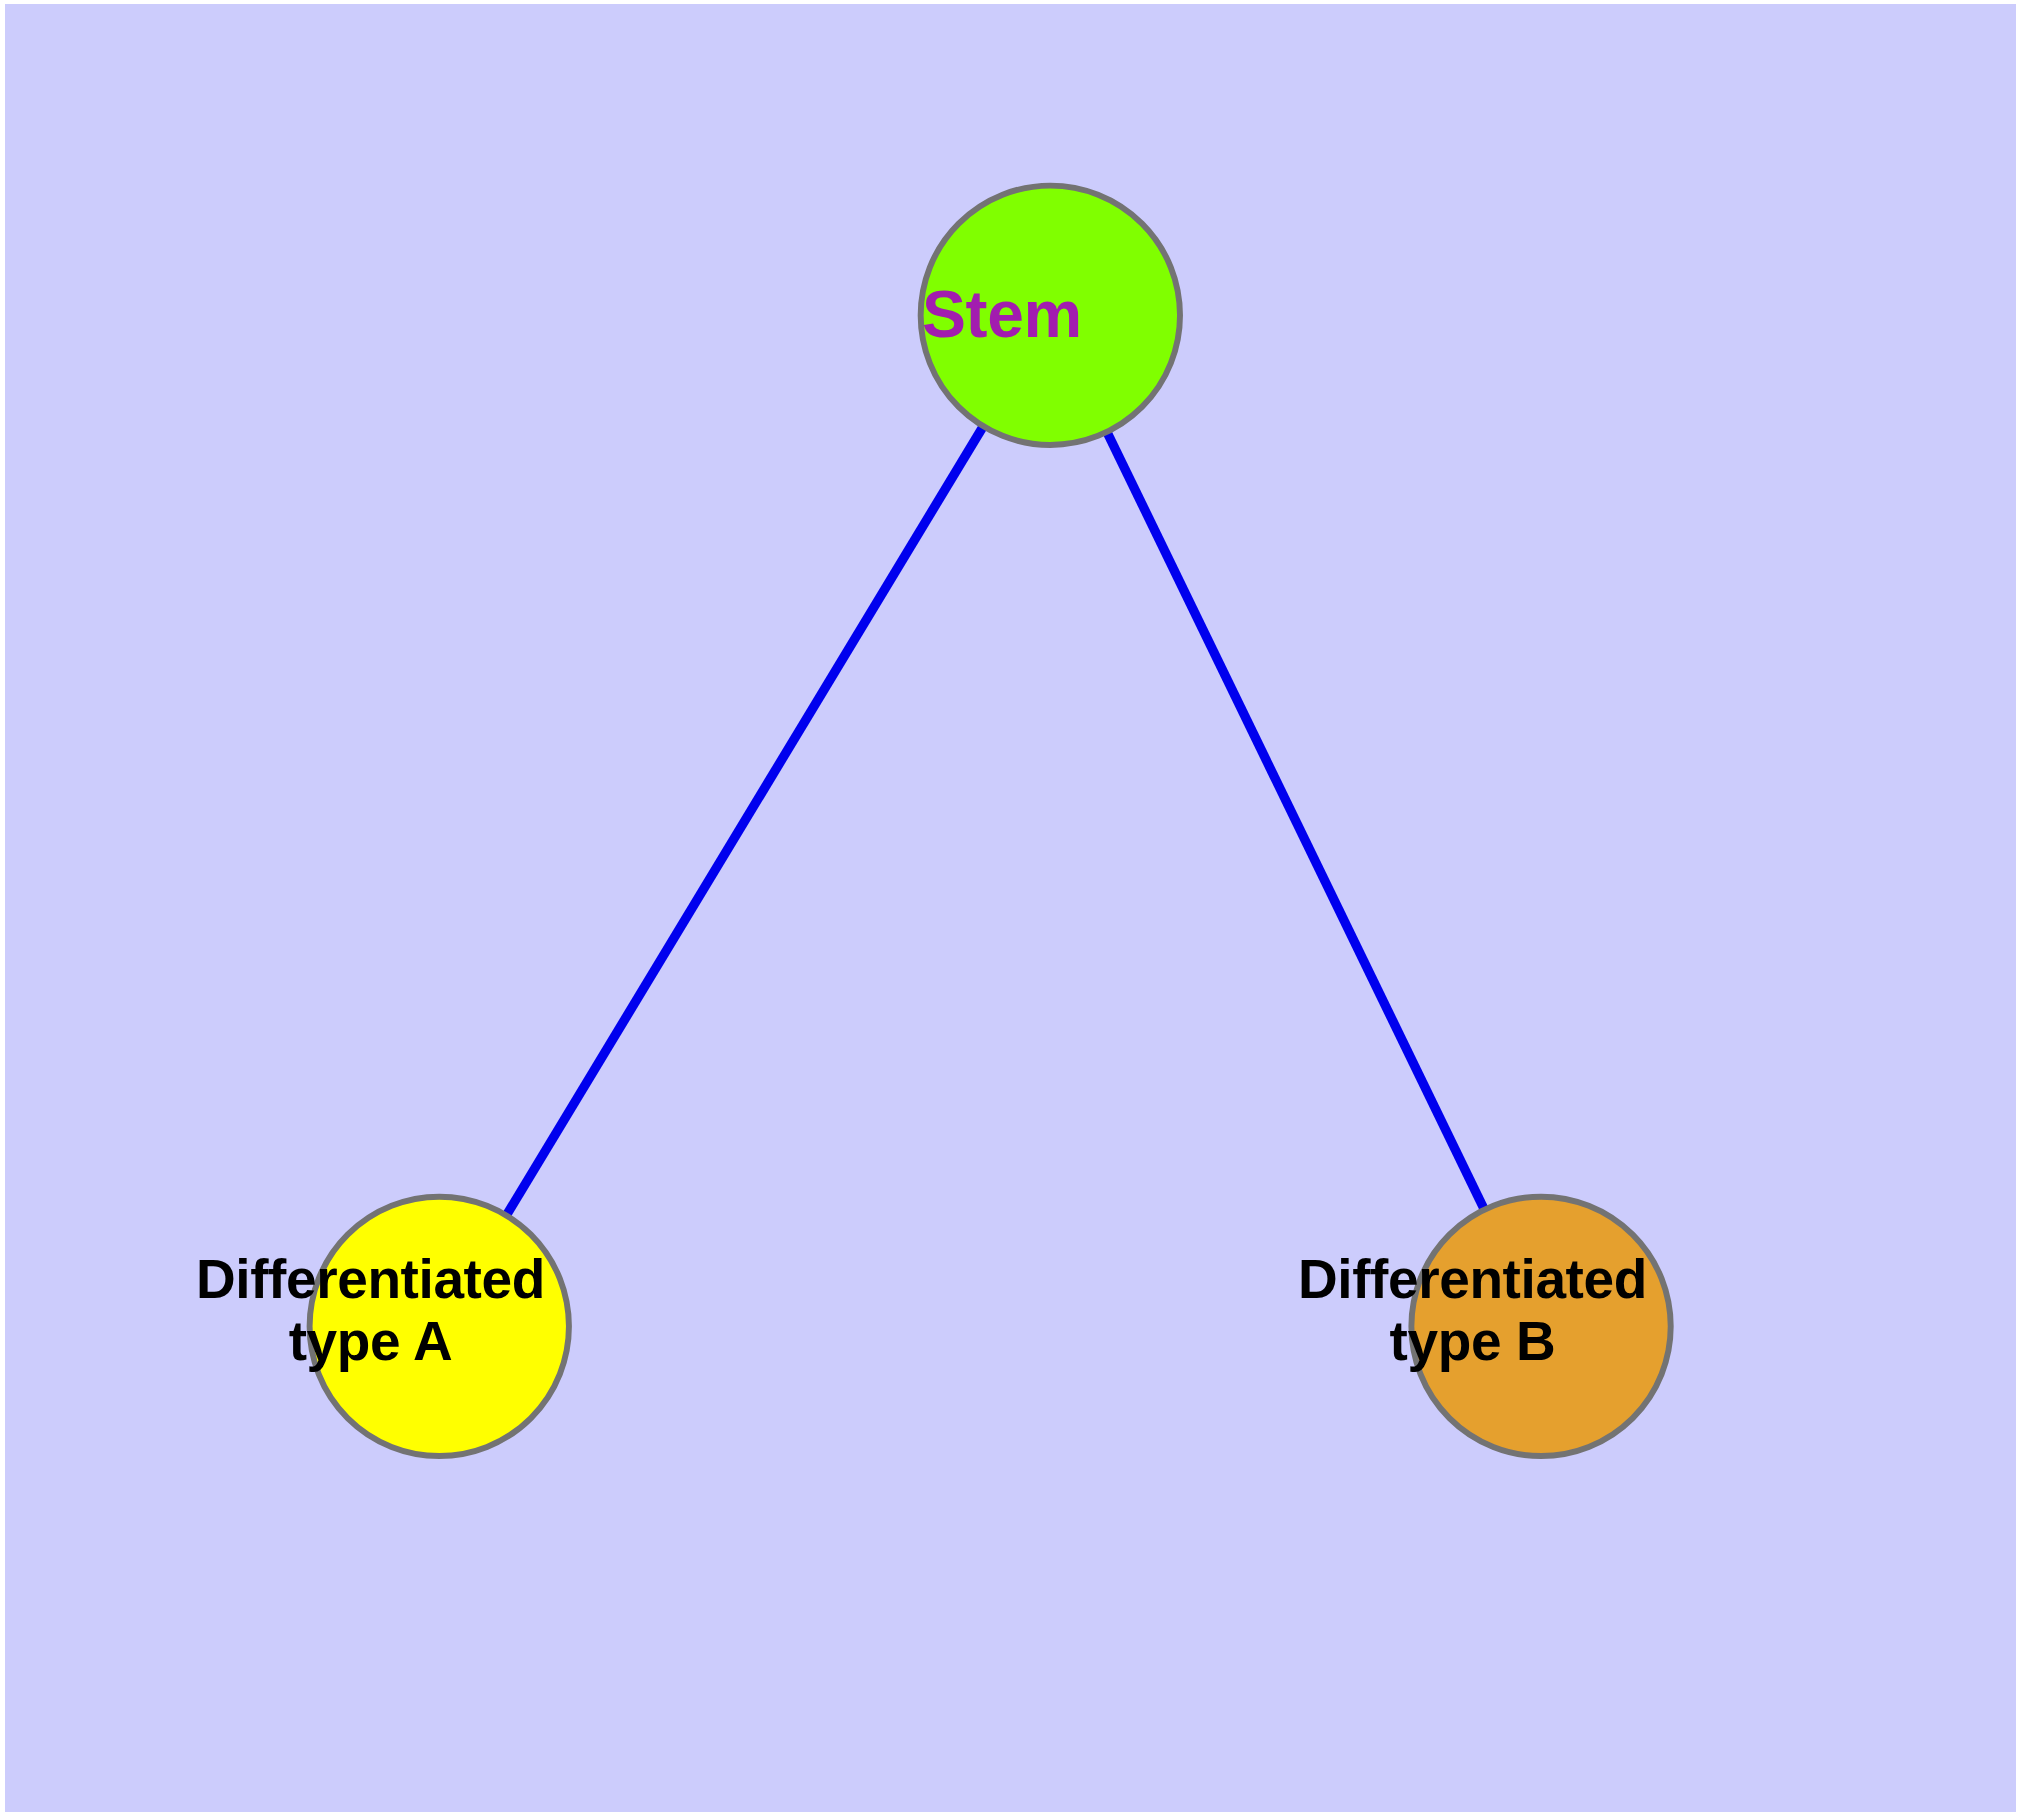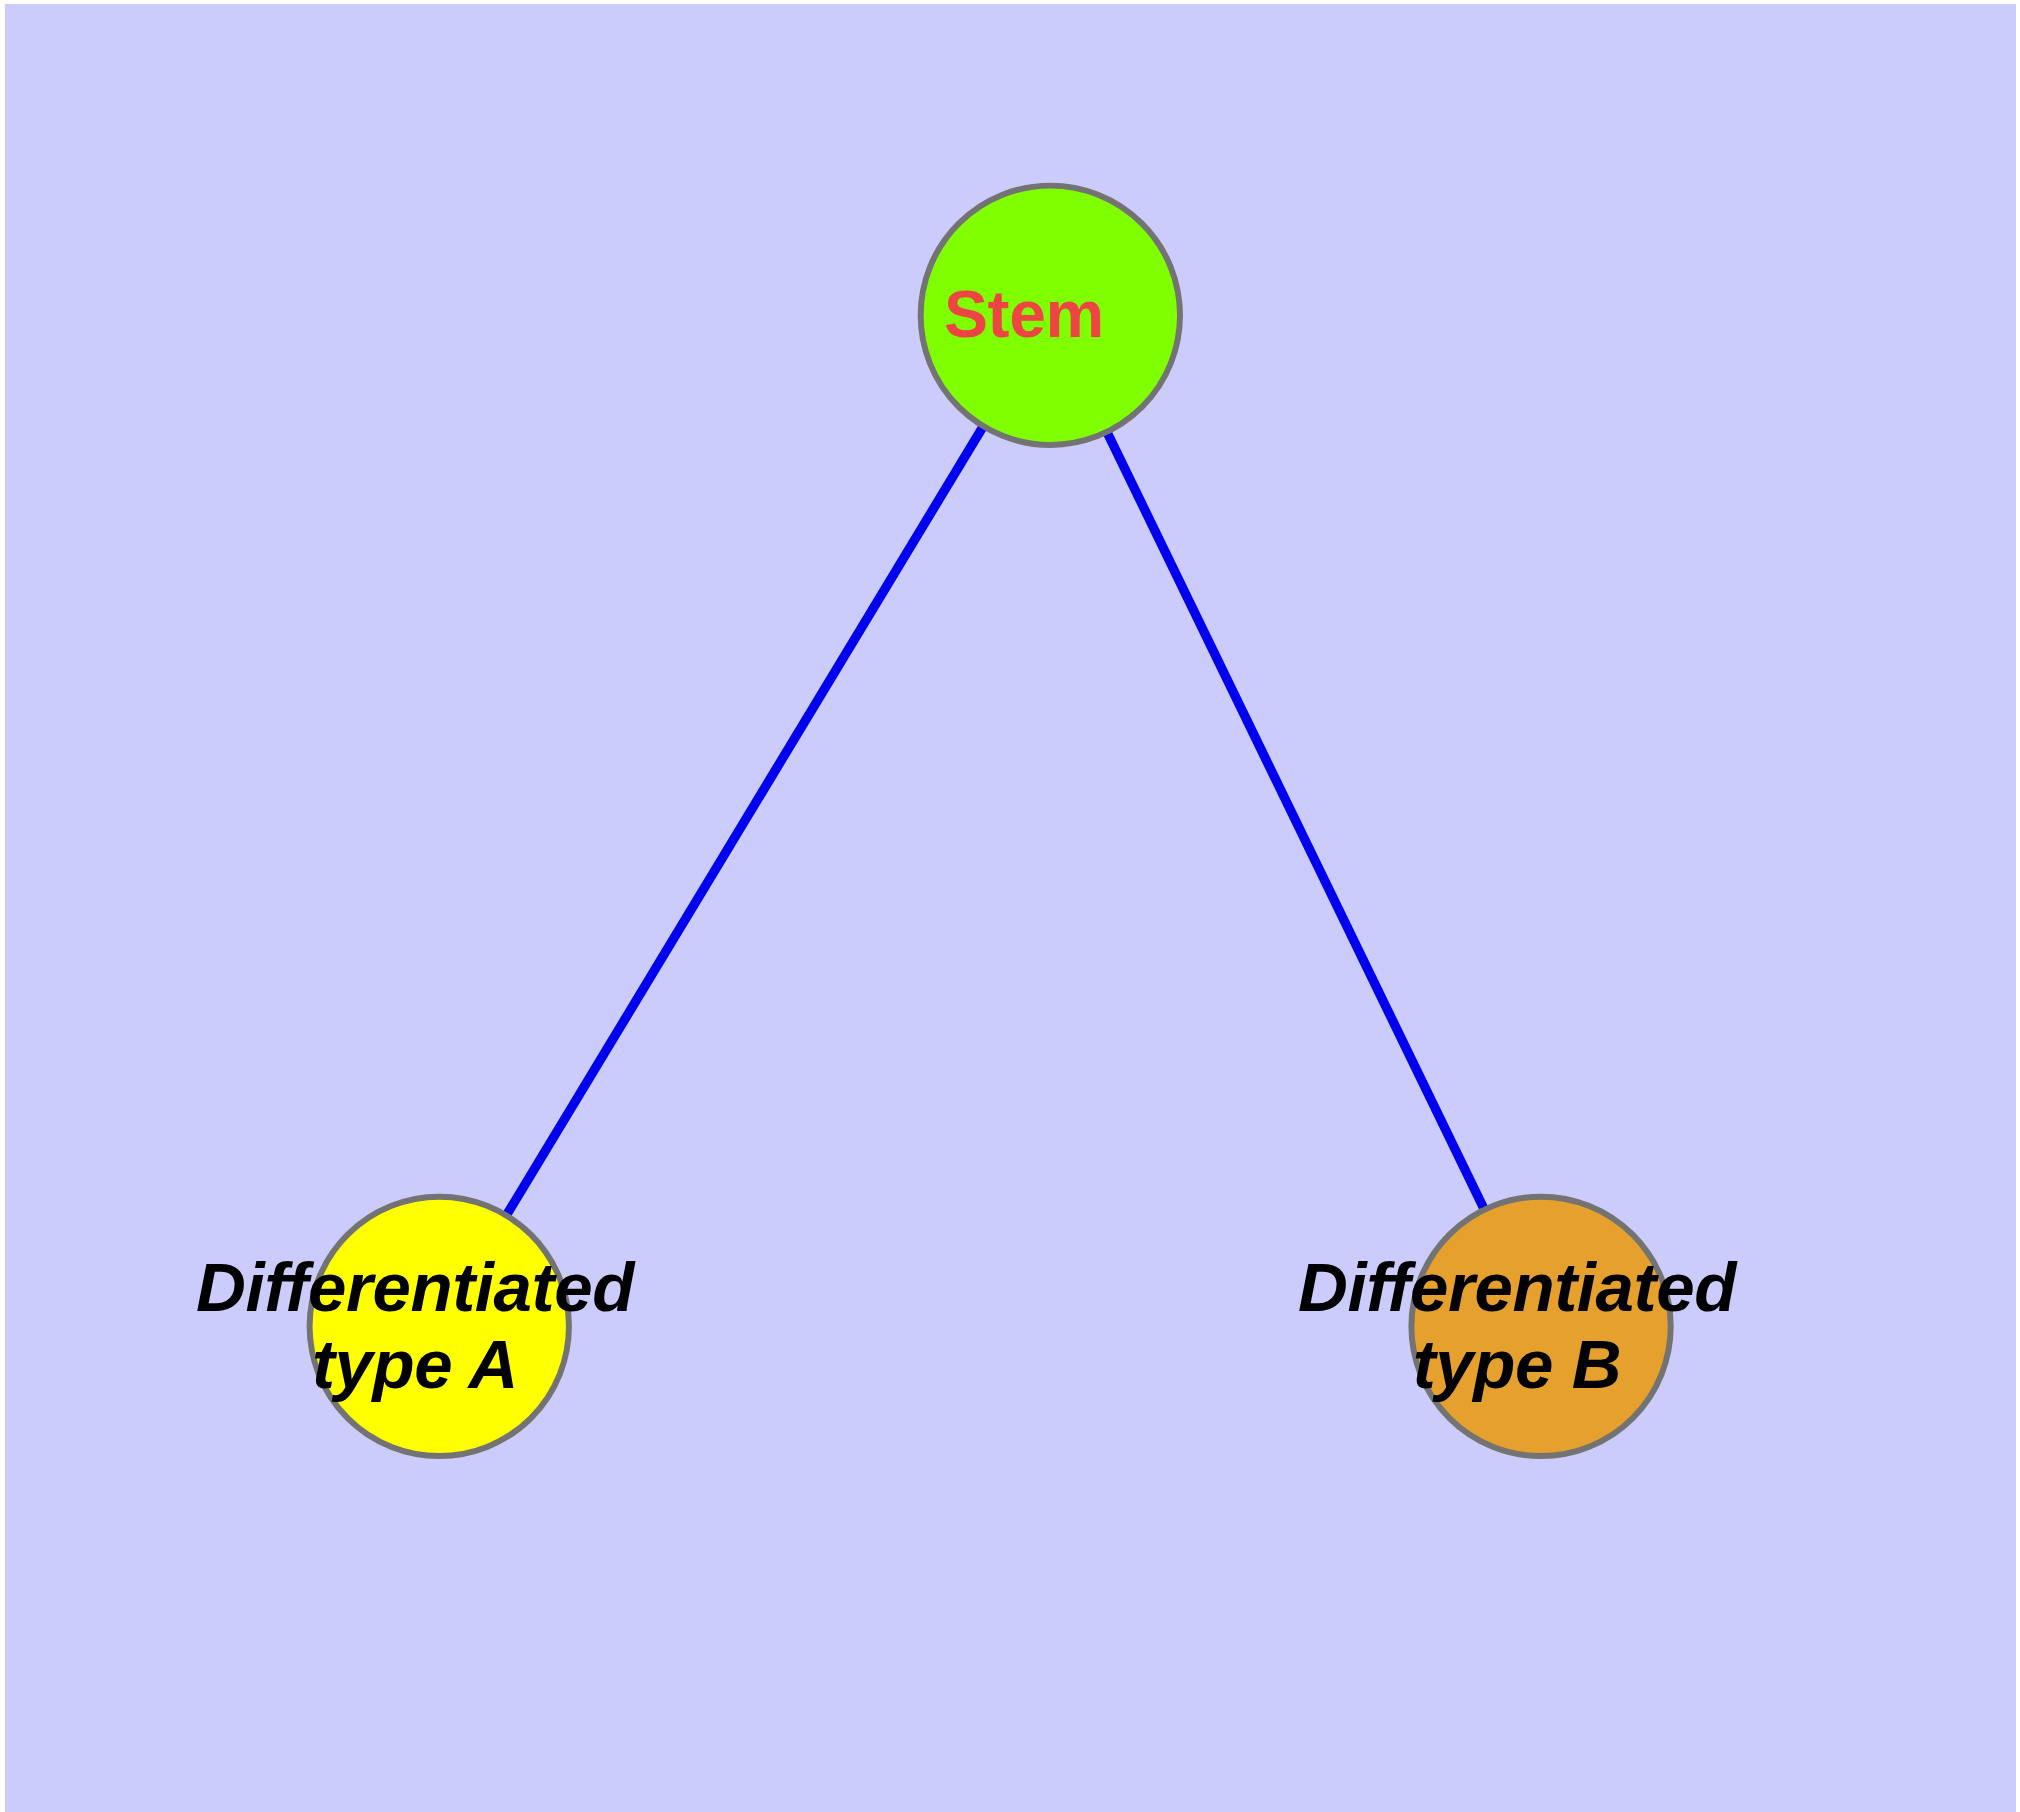--- a/index.html
+++ b/index.html
@@ -50,22 +50,21 @@
     line-height: 1.12;
     white-space: pre;
     letter-spacing: -0.4px;
     pointer-events: none;
   }
   #label-stem {
     font-size: 66px;
   }
   #label-type-a,
   #label-type-b {
-    font-size: 69px;
-    font-style: italic;
+    font-size: 55px;
   }
 </style>
 </head>
 <body>
 
 <div id="canvas">
 
   <div id="plot-area"></div>
 
   <svg id="graph-svg" viewBox="0 0 2384 2138" xmlns="http://www.w3.org/2000/svg">
@@ -75,21 +74,21 @@
       <line class="edge-line" x1="1305.8036270923242" y1="509.64546998470263" x2="1751.1963729076758" y2="1427.3545300152973" stroke="#0000ee" stroke-width="11"></line>
     </g>
 
     <g>
       <circle class="node-circle" cx="1239" cy="372" r="153" fill="#80ff00" stroke="#737373" stroke-width="7"></circle>
       <circle class="node-circle" cx="518" cy="1565" r="153" fill="#ffff00" stroke="#737373" stroke-width="7"></circle>
       <circle class="node-circle" cx="1818" cy="1565" r="153" fill="#e5a02e" stroke="#737373" stroke-width="7"></circle>
     </g>
   </svg>
 
-  <div class="node-label" id="label-stem" style="color: #ef4444; left: 944px; top: 278px; width: auto; text-align: center; display: inline-block;">Stem</div>
+  <div class="node-label" id="label-stem" style="color: #a21caf; left: 922px; top: 278px; width: auto; text-align: center; display: inline-block;">Stem</div>
 
   <div class="node-label" id="label-type-a" style="color: rgb(0, 0, 0); left: 196px; top: 1249px; width: auto; text-align: center; display: inline-block;">Differentiated
 type A</div>
 
   <div class="node-label" id="label-type-b" style="color: rgb(0, 0, 0); left: 1298px; top: 1249px; width: auto; text-align: center; display: inline-block;">Differentiated
 type B</div>
 
 </div>
 
 

